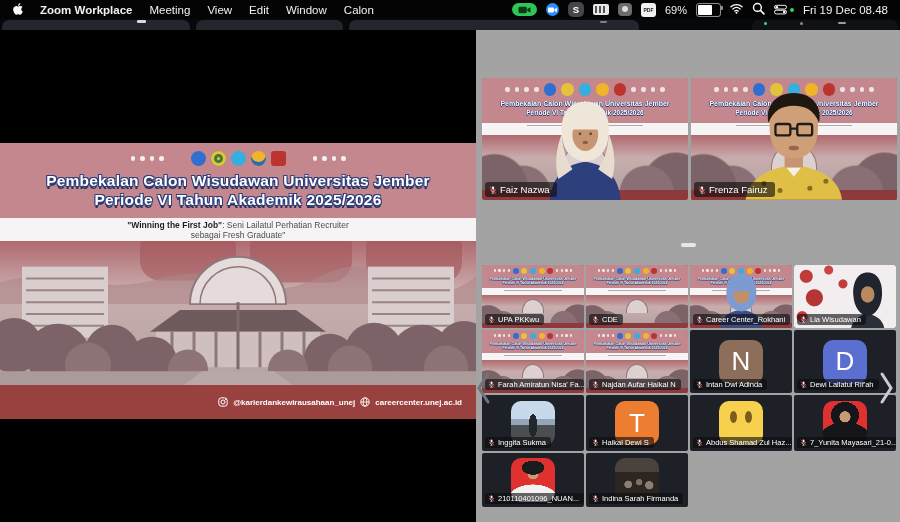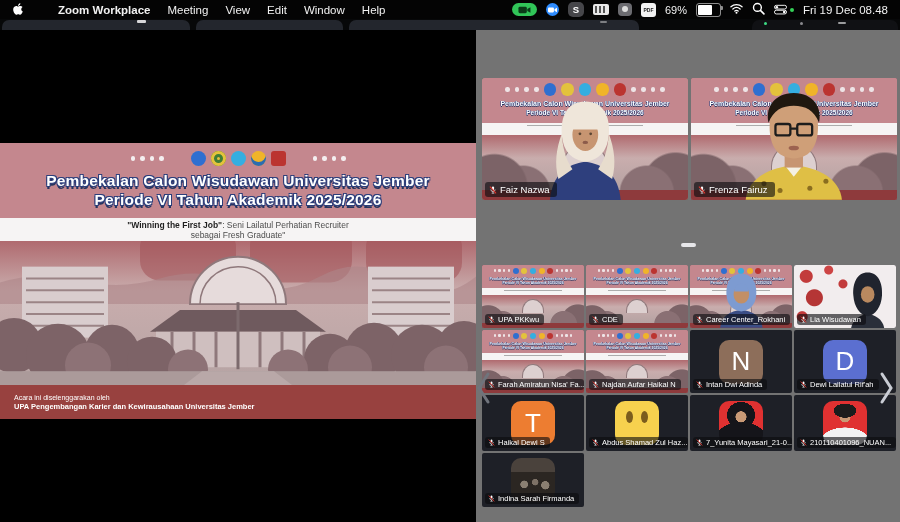--- a/index.html
+++ b/index.html
@@ -4,21 +4,21 @@
 <style>
   html,body{margin:0;padding:0;background:#000;}
   .screen{position:relative;width:900px;height:522px;overflow:hidden;background:#08090b;
           font-family:"Liberation Sans",sans-serif;-webkit-font-smoothing:antialiased;}
 
   
   .menubar{position:absolute;top:0;left:0;right:0;height:19px;background:#040404;
            display:flex;align-items:center;padding:0 12px;color:#f1f1f1;font-size:11.5px;z-index:50;}
   .menubar .apple{width:12px;height:14px;margin-right:16px;display:flex;align-items:center;}
   .menubar .mitem{margin-right:17px;white-space:nowrap;}
-  .menubar .mitem.app{font-weight:bold;margin-left:18px;}
+  .menubar .mitem.app{font-weight:bold;}
   .mb-right{margin-left:auto;display:flex;align-items:center;gap:9px;}
   .pill-green{width:25px;height:13px;border-radius:7px;background:#31c558;display:flex;align-items:center;justify-content:center;}
   .pill-green svg{width:13px;height:8px;}
   .zoom-dot{width:13px;height:13px;border-radius:50%;background:#2e8cff;display:flex;align-items:center;justify-content:center;}
   .zoom-dot svg{width:9px;height:6px;}
   .s-badge{width:16px;height:15px;border-radius:5px;background:#46464a;color:#fff;font-size:9.5px;font-weight:bold;
            display:flex;align-items:center;justify-content:center;}
   .kb-icon{width:16px;height:11px;border-radius:2px;background:#e8e8e8;position:relative;}
   .kb-icon::after{content:"";position:absolute;left:2px;top:2px;right:2px;bottom:2px;
      background:repeating-linear-gradient(90deg,#555 0 2px,transparent 2px 4px);}
@@ -56,21 +56,21 @@
   .subtitle-bar b{color:#1f1f1f;}
   .campus{flex:1;position:relative;}
   .campus svg{position:absolute;inset:0;width:100%;height:100%;}
   .slide-footer{height:34px;background:#98413f;color:#fff;display:flex;align-items:center;padding:0 14px;}
   .sf-left{font-size:7px;line-height:9px;}
   .sf-left .sf-bold{font-weight:bold;font-size:7.5px;}
   .sf-right{margin-left:auto;display:flex;align-items:center;gap:5px;font-size:8px;font-weight:bold;}
   .sf-ic{width:10px;height:10px;}
 
   
-  .right-panel{position:absolute;top:30px;left:476px;width:424px;height:492px;background:#737373;}
+  .right-panel{position:absolute;top:30px;left:476px;width:424px;height:492px;background:#a3a3a3;}
   .main-tiles{position:absolute;left:6px;top:48px;display:flex;gap:3px;}
   .tile{position:relative;overflow:hidden;background:#1e2027;border-radius:2px;
         display:flex;align-items:center;justify-content:center;}
   .tile.large{width:206px;height:122px;}
   .tile.active{outline:2px solid #23b053;outline-offset:-2px;border-radius:3px;}
   .grid-tiles{position:absolute;left:6px;top:235px;display:grid;
       grid-template-columns:repeat(4,102px);grid-template-rows:63px 63px 56px 54px;gap:2px;}
   .bg-dark{background:radial-gradient(ellipse at 40% 30%,#241b28 0%,#120f16 75%);}
 
   
@@ -166,21 +166,21 @@
     <span class="apple">
       <svg viewBox="0 0 170 195">
           <path fill="#fff" d="M150 129c-2 6-5 11-9 16-5 7-8 11-11 14-5 4-9 6-14 6-4 0-8-1-13-3s-10-3-14-3-10 1-15 3-9 3-13 3c-5 0-10-2-15-6-3-3-7-8-12-14-5-7-9-15-12-25-4-10-5-20-5-29 0-11 2-20 7-28 4-6 9-11 15-15s13-5 20-6c4 0 9 1 15 4 6 2 10 3 12 3 1 0 6-1 14-4 7-3 13-4 18-3 14 1 24 6 31 16-12 7-18 18-18 31 0 10 4 19 11 26 3 3 7 5 11 7-1 3-2 5-3 7zM119 7c0 8-3 16-9 23-7 8-16 13-25 12 0-1 0-2 0-3 0-8 3-16 9-23 3-3 7-6 11-9 5-2 9-3 13-4 0 2 1 3 1 4z"></path>
         </svg>
     </span>
     <span class="mitem app">Zoom Workplace</span>
     <span class="mitem">Meeting</span>
     <span class="mitem">View</span>
     <span class="mitem">Edit</span>
     <span class="mitem">Window</span>
-    <span class="mitem">Help</span>
+    <span class="mitem">Calon</span>
 
     <span class="mb-right">
       <span class="pill-green">
         <svg viewBox="0 0 14 8">
             <rect x="0.5" y="0.5" width="9" height="7" rx="1.5" fill="#0b3a18"></rect>
             <path d="M10 2.8 13.4 1v6L10 5.2z" fill="#0b3a18"></path>
           </svg>
       </span>
       <span class="zoom-dot">
         <svg viewBox="0 0 10 6">
@@ -327,23 +327,33 @@
               <circle cx="188" cy="130" r="20"></circle>
               <circle cx="288" cy="130" r="20"></circle>
               <circle cx="350" cy="128" r="22"></circle>
               <circle cx="446" cy="128" r="22"></circle>
           </g>
           <rect x="0" y="132" width="476" height="14" fill="#ab9a9a"></rect>
           <path d="M202 132 h72 l18 14 h-108 z" fill="#b9a8a8"></path>
         </svg>
       </div>
       <div class="slide-footer">
-        <div class="sf-left">
-          <div>Acara ini diselenggarakan oleh</div>
-          <div class="sf-bold">UPA Pengembangan Karier dan Kewirausahaan Universitas Jember</div>
+        <div class="sf-right">
+          <svg class="sf-ic" viewBox="0 0 12 12">
+              <rect x="1" y="1" width="10" height="10" rx="3" fill="none" stroke="#fff" stroke-width="1.2"></rect>
+              <circle cx="6" cy="6" r="2.4" fill="none" stroke="#fff" stroke-width="1.2"></circle>
+              <circle cx="9.1" cy="2.9" r="0.8" fill="#fff"></circle>
+            </svg>
+          <span>@karierdankewirausahaan_unej</span>
+          <svg class="sf-ic" viewBox="0 0 12 12">
+              <circle cx="6" cy="6" r="5" fill="none" stroke="#fff" stroke-width="1.2"></circle>
+              <line x1="1" y1="6" x2="11" y2="6" stroke="#fff" stroke-width="1"></line>
+              <ellipse cx="6" cy="6" rx="2.2" ry="5" fill="none" stroke="#fff" stroke-width="1"></ellipse>
+            </svg>
+          <span>careercenter.unej.ac.id</span>
         </div>
       </div>
     </div>
   </div>
 
   <div class="right-panel">
     <div class="main-tiles" id="main-tiles">
         <div class="tile large active">
           <div class="mini-slide">
             <div class="ms-band">
@@ -691,20 +701,33 @@
               <rect x="4.4" y="0.8" width="3.2" height="5.6" rx="1.6" fill="#fff"></rect>
               <path d="M2.8 5.2a3.2 3.2 0 0 0 6.4 0" fill="none" stroke="#fff" stroke-width="1"></path>
               <line x1="6" y1="8.6" x2="6" y2="10.4" stroke="#fff" stroke-width="1"></line>
               <line x1="4" y1="10.8" x2="8" y2="10.8" stroke="#fff" stroke-width="1"></line>
               <line x1="1.4" y1="1" x2="10.6" y2="11" stroke="#e0362e" stroke-width="1.6"></line>
             </svg>
             <span class="nm">Dewi Lailatul Rif'ah</span>
           </div>
         </div>
         <div class="tile small">
+          <div class="avatar-photo ph-landscape"></div>
+          <div class="name-tag">
+            <svg class="mic" viewBox="0 0 12 12">
+              <rect x="4.4" y="0.8" width="3.2" height="5.6" rx="1.6" fill="#fff"></rect>
+              <path d="M2.8 5.2a3.2 3.2 0 0 0 6.4 0" fill="none" stroke="#fff" stroke-width="1"></path>
+              <line x1="6" y1="8.6" x2="6" y2="10.4" stroke="#fff" stroke-width="1"></line>
+              <line x1="4" y1="10.8" x2="8" y2="10.8" stroke="#fff" stroke-width="1"></line>
+              <line x1="1.4" y1="1" x2="10.6" y2="11" stroke="#e0362e" stroke-width="1.6"></line>
+            </svg>
+            <span class="nm">Inggita Sukma</span>
+          </div>
+        </div>
+        <div class="tile small">
           <div class="avatar-letter" style="background: rgb(237, 125, 49);">T</div>
           <div class="name-tag">
             <svg class="mic" viewBox="0 0 12 12">
               <rect x="4.4" y="0.8" width="3.2" height="5.6" rx="1.6" fill="#fff"></rect>
               <path d="M2.8 5.2a3.2 3.2 0 0 0 6.4 0" fill="none" stroke="#fff" stroke-width="1"></path>
               <line x1="6" y1="8.6" x2="6" y2="10.4" stroke="#fff" stroke-width="1"></line>
               <line x1="4" y1="10.8" x2="8" y2="10.8" stroke="#fff" stroke-width="1"></line>
               <line x1="1.4" y1="1" x2="10.6" y2="11" stroke="#e0362e" stroke-width="1.6"></line>
             </svg>
             <span class="nm">Haikal Dewi S</span>

